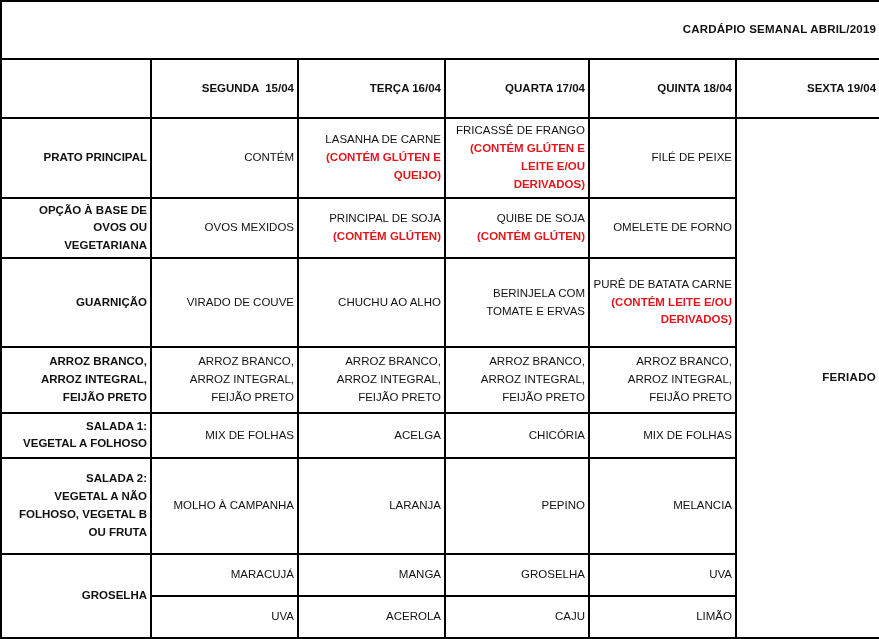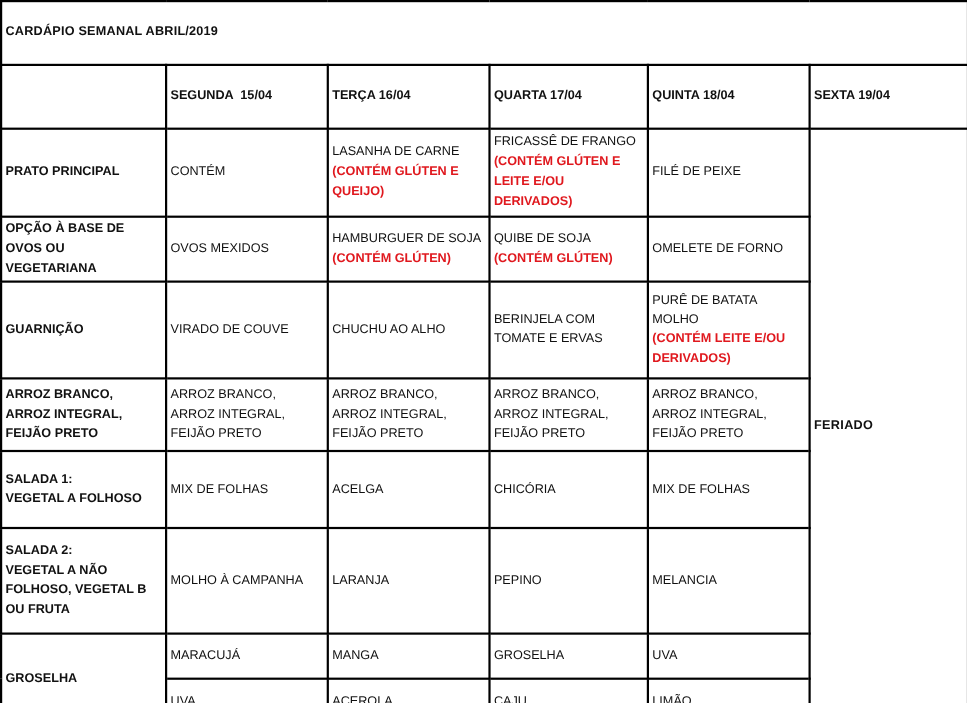--- a/index.html
+++ b/index.html
@@ -10,21 +10,21 @@
   }
   .menu-table {
     border-collapse: collapse;
     width: 879px;
     height: 639px;
     table-layout: fixed;
     background: #ffffff;
   }
   .menu-table td, .menu-table th {
     border: 2px solid #000000;
-    text-align: left;
+    text-align: right;
     vertical-align: middle;
     white-space: pre-wrap;
     font-size: 11.5px;
     line-height: 1.55;
     color: #111111;
     padding: 2px 3px;
     overflow: hidden;
   }
   .title-cell {
     font-weight: bold;
@@ -87,32 +87,32 @@
 DERIVADOS)</div></td>
     <td><div class="dish">FILÉ DE PEIXE</div><div class="allergen"></div></td>
     <td rowspan="8" class="holiday-cell">FERIADO</td>
   </tr>
 
   <tr style="height:52px">
     <td class="row-label">OPÇÃO À BASE DE
 OVOS OU
 VEGETARIANA</td>
     <td><div class="dish">OVOS MEXIDOS</div><div class="allergen"></div></td>
-    <td><div class="dish">HAMBURGUER DE SOJA</div><div class="allergen">(CONTÉM GLÚTEN)</div></td>
+    <td><div class="dish">PRINCIPAL DE SOJA</div><div class="allergen">(CONTÉM GLÚTEN)</div></td>
     <td><div class="dish">QUIBE DE SOJA</div><div class="allergen">(CONTÉM GLÚTEN)</div></td>
     <td><div class="dish">OMELETE DE FORNO</div><div class="allergen"></div></td>
   </tr>
 
   <tr style="height:88px">
     <td class="row-label">GUARNIÇÃO</td>
     <td><div class="dish">VIRADO DE COUVE</div><div class="allergen"></div></td>
     <td><div class="dish">CHUCHU AO ALHO</div><div class="allergen"></div></td>
     <td><div class="dish">BERINJELA COM
 TOMATE E ERVAS</div><div class="allergen"></div></td>
-    <td><div class="dish">PURÊ DE BATATA MOLHO</div><div class="allergen">(CONTÉM LEITE E/OU
+    <td><div class="dish">PURÊ DE BATATA CARNE</div><div class="allergen">(CONTÉM LEITE E/OU
 DERIVADOS)</div></td>
   </tr>
 
   <tr style="height:66px">
     <td class="row-label">ARROZ BRANCO,
 ARROZ INTEGRAL,
 FEIJÃO PRETO</td>
     <td><div class="dish">ARROZ BRANCO,
 ARROZ INTEGRAL,
 FEIJÃO PRETO</div></td>
@@ -120,21 +120,21 @@
 ARROZ INTEGRAL,
 FEIJÃO PRETO</div></td>
     <td><div class="dish">ARROZ BRANCO,
 ARROZ INTEGRAL,
 FEIJÃO PRETO</div></td>
     <td><div class="dish">ARROZ BRANCO,
 ARROZ INTEGRAL,
 FEIJÃO PRETO</div></td>
   </tr>
 
-  <tr style="height:70px">
+  <tr style="height:44px">
     <td class="row-label">SALADA 1:
 VEGETAL A FOLHOSO</td>
     <td><div class="dish">MIX DE FOLHAS</div></td>
     <td><div class="dish">ACELGA</div></td>
     <td><div class="dish">CHICÓRIA</div></td>
     <td><div class="dish">MIX DE FOLHAS</div></td>
   </tr>
 
   <tr style="height:96px">
     <td class="row-label">SALADA 2:

